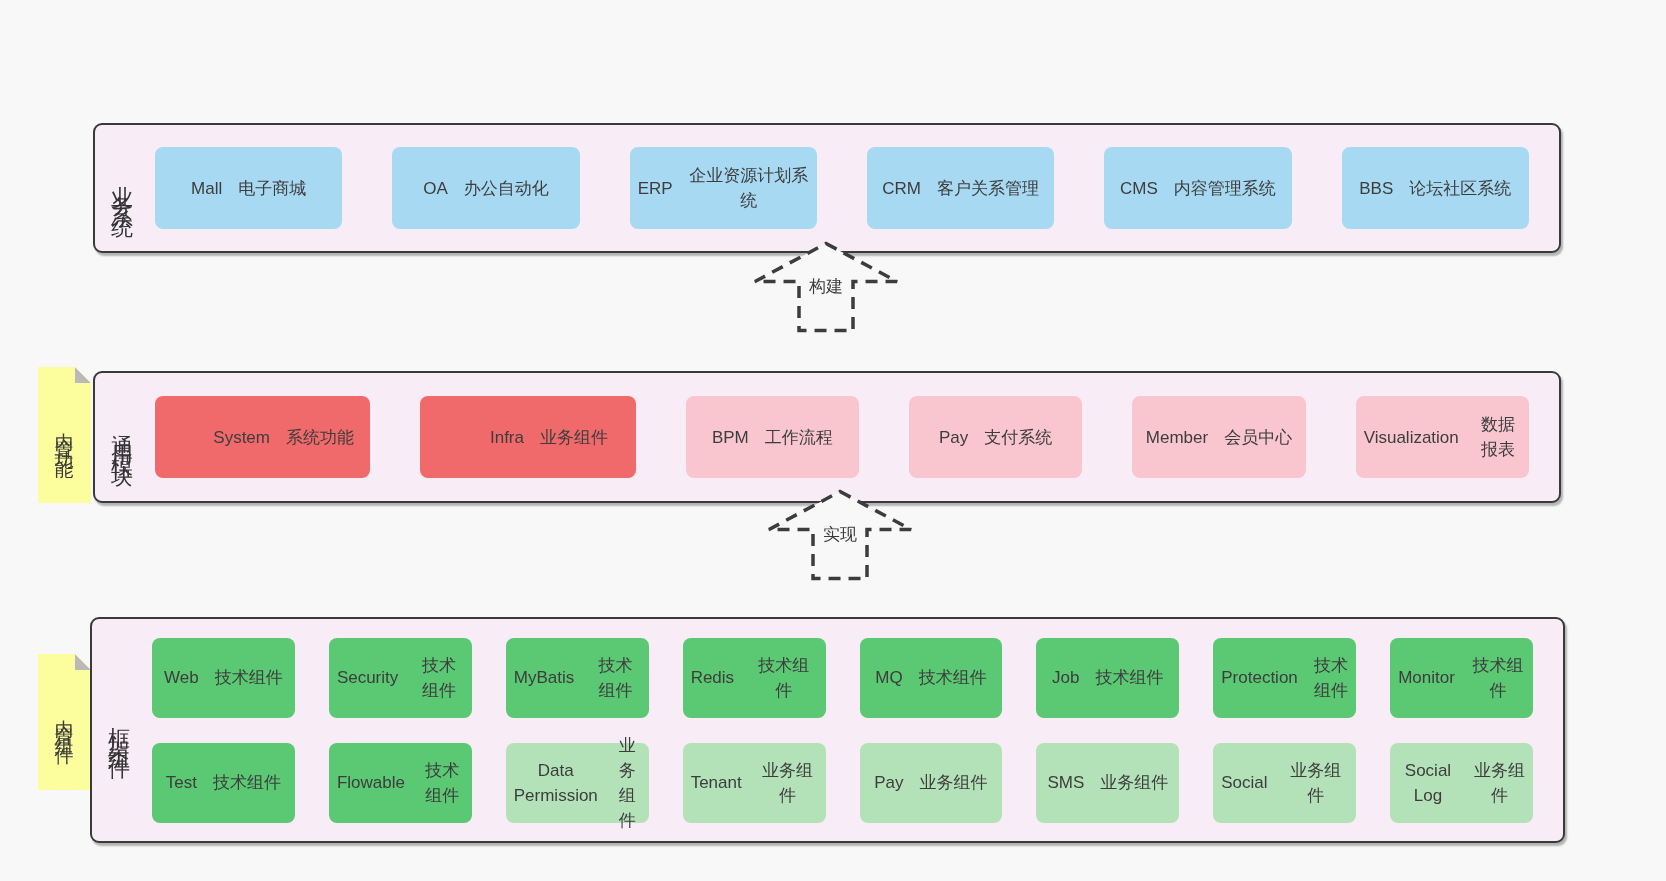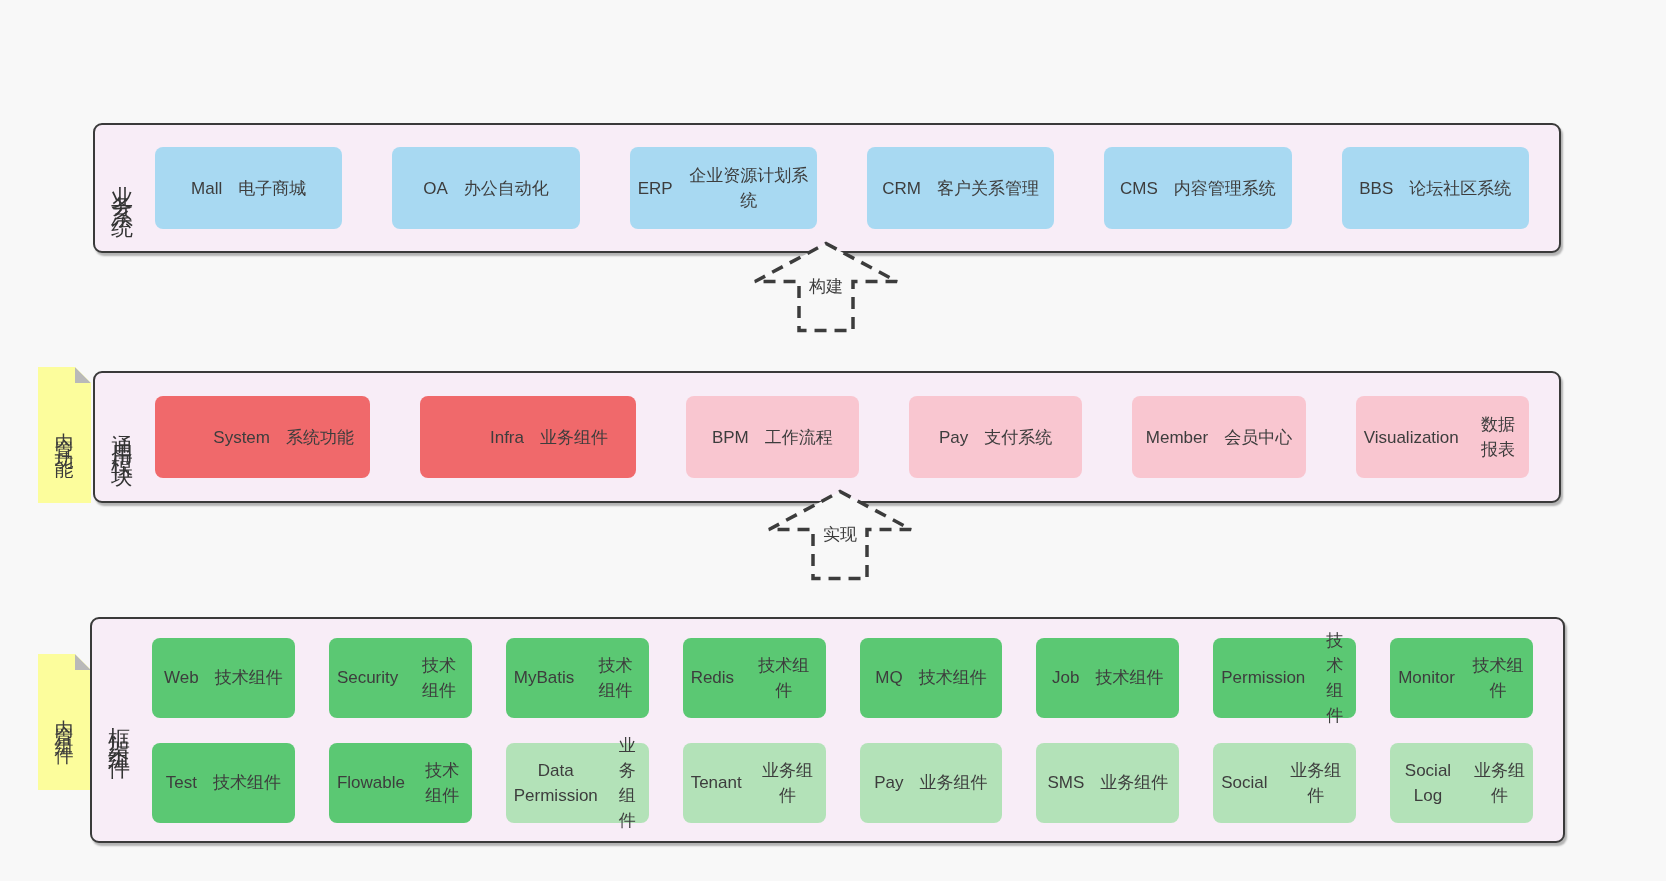--- a/index.html
+++ b/index.html
@@ -173,21 +173,21 @@
         </div>
         <div class="box box-green">
           <div class="t">MQ</div>
           <div class="s">技术组件</div>
         </div>
         <div class="box box-green">
           <div class="t">Job</div>
           <div class="s">技术组件</div>
         </div>
         <div class="box box-green">
-          <div class="t">Permission</div>
+          <div class="t">Protection</div>
           <div class="s">技术组件</div>
         </div>
         <div class="box box-green">
           <div class="t">Monitor</div>
           <div class="s">技术组件</div>
         </div>
       </div>
       <div class="band-row">
         <div class="box box-green">
           <div class="t">Test</div>

